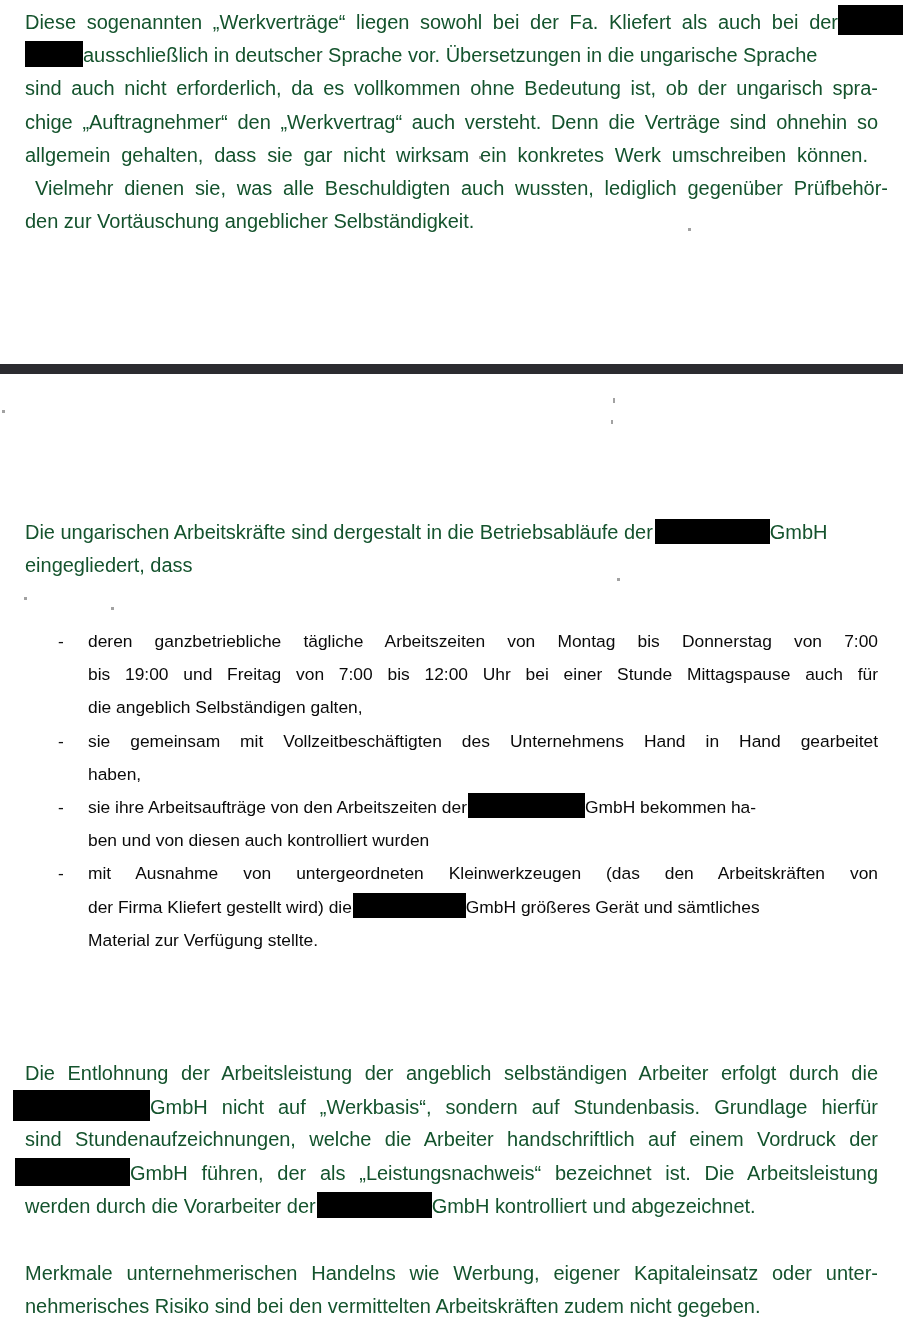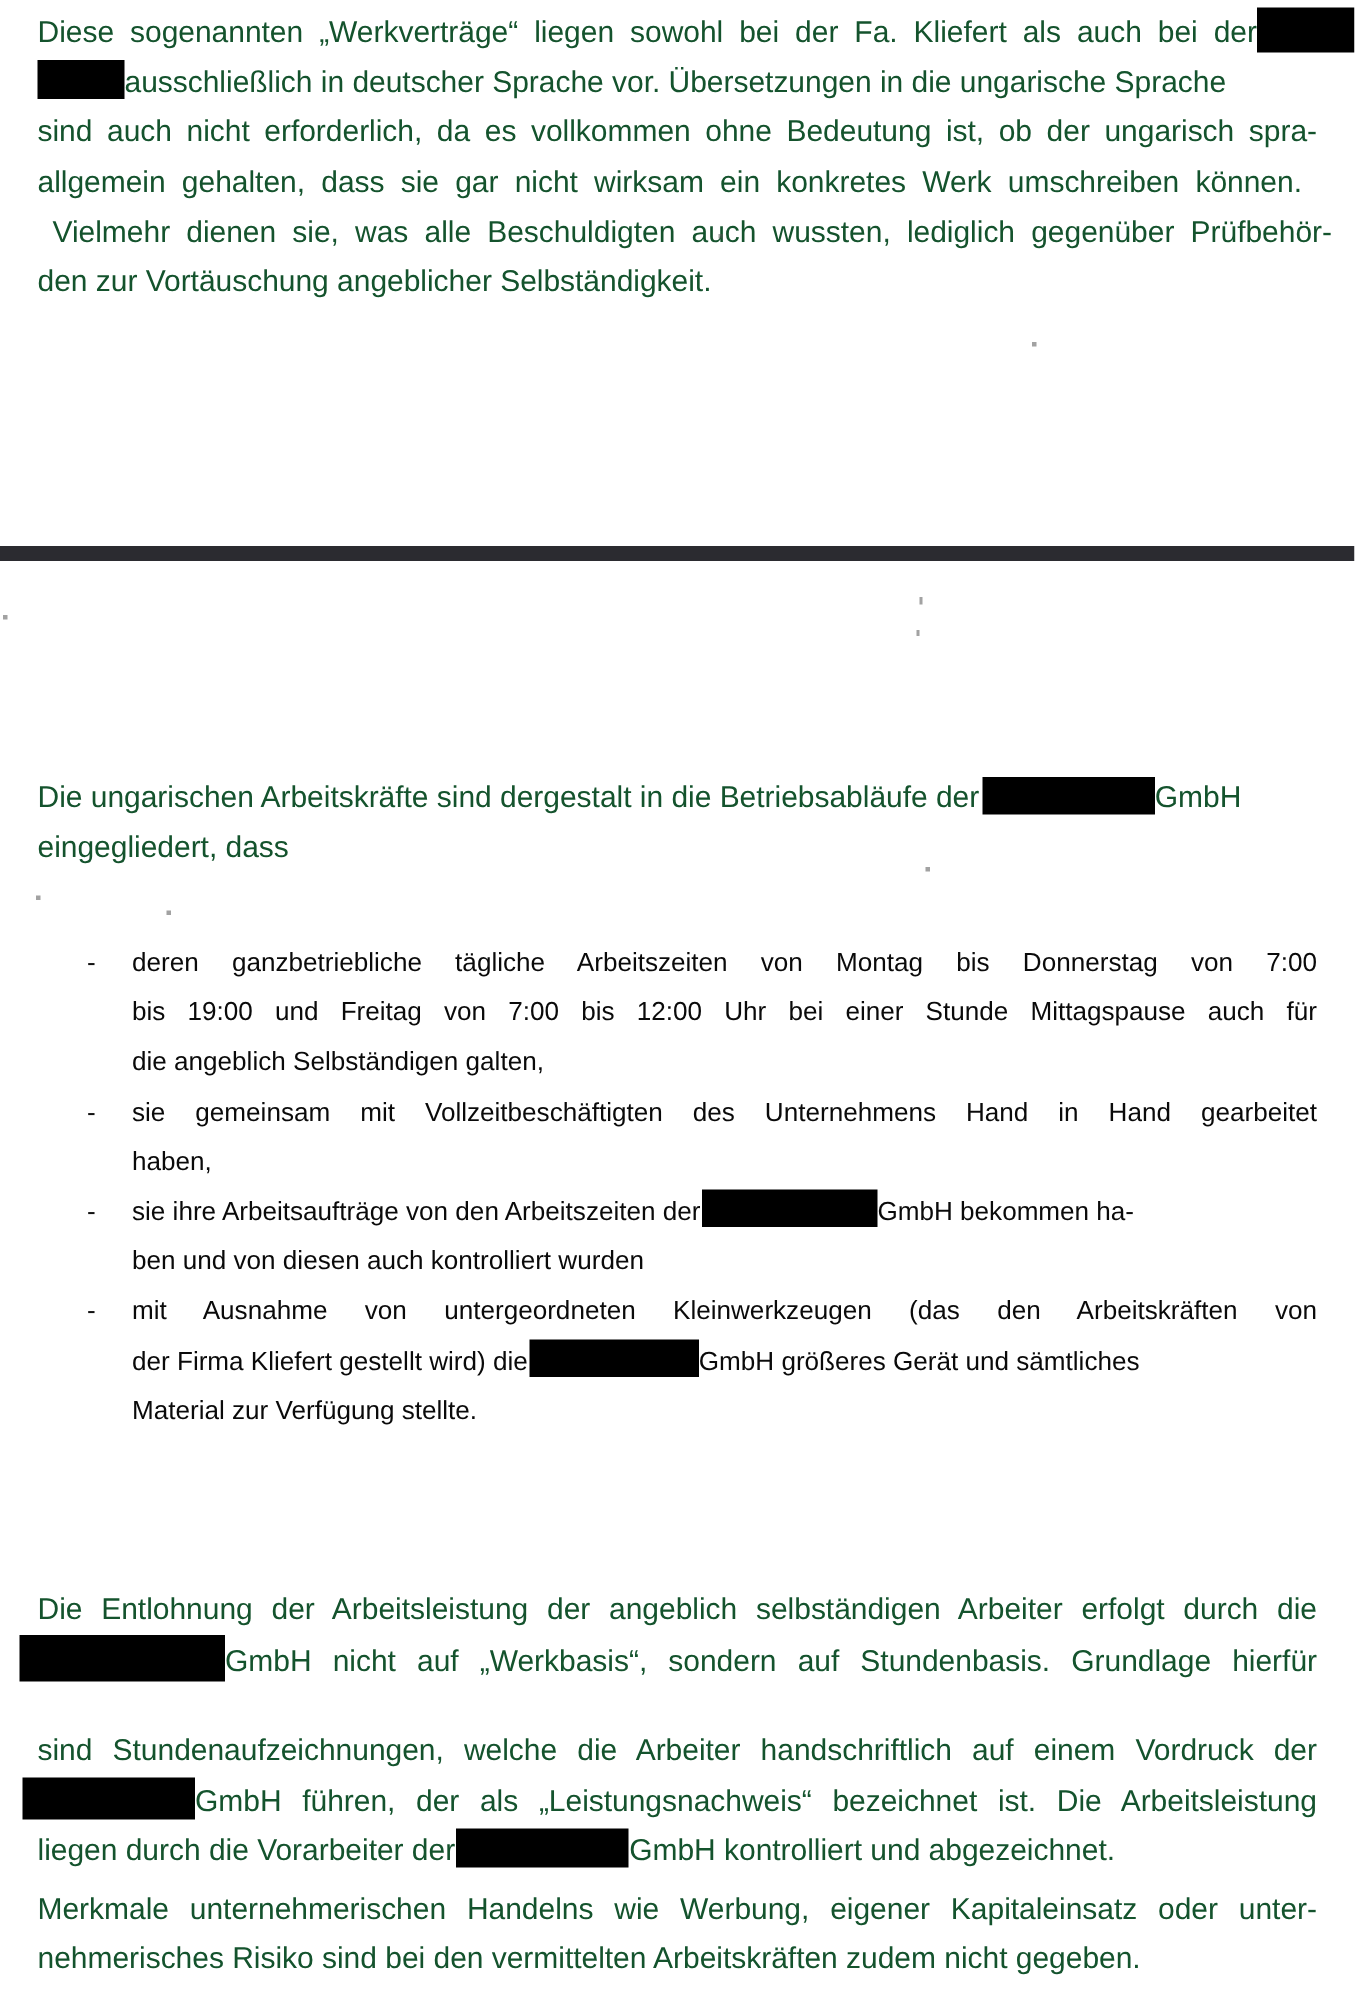--- a/index.html
+++ b/index.html
@@ -108,20 +108,23 @@
   <div class="block" style="left:25px; top:6px; width:853px;">
     <span class="ln just" style="width:813px;">
       <span>Diese sogenannten „Werkverträge“ liegen sowohl bei der Fa. Kliefert als auch bei der</span>
     </span>
     <span class="ln">
       <span class="redaction" style="width:58px; height:26px;"></span><span>ausschließlich in deutscher Sprache vor. Übersetzungen in die ungarische Sprache</span>
     </span>
     <span class="ln just" style="width:853px;">
       <span>sind auch nicht erforderlich, da es vollkommen ohne Bedeutung ist, ob der ungarisch spra-</span>
     </span>
+    <span class="ln just" style="width:853px;">
+      <span>chige „Auftragnehmer“ den „Werkvertrag“ auch versteht. Denn die Verträge sind ohnehin so</span>
+    </span>
     <span class="ln just" style="width:843px;">
       <span>allgemein gehalten, dass sie gar nicht wirksam ein konkretes Werk umschreiben können.</span>
     </span>
     <span class="ln just" style="width:853px;margin-left:10px;">
       <span>Vielmehr dienen sie, was alle Beschuldigten auch wussten, lediglich gegenüber Prüfbehör-</span>
     </span>
     <span class="ln">
       <span>den zur Vortäuschung angeblicher Selbständigkeit.</span>
     </span>
   </div>
@@ -197,28 +200,28 @@
     </div>
   </div>
 
   <div class="block" style="left:25px; top:1057px; width:853px;">
     <span class="ln just" style="width:853px;">
       <span>Die Entlohnung der Arbeitsleistung der angeblich selbständigen Arbeiter erfolgt durch die</span>
     </span>
     <span class="ln just" style="width:853px;">
       <span class="redaction" style="width:137px; height:31px; margin-left:-12px; vertical-align:-7px;"></span><span>GmbH nicht auf „Werkbasis“, sondern auf Stundenbasis. Grundlage hierfür</span>
     </span>
-    <span class="ln just" style="width:853px;margin-top:28px;">
+    <span class="ln just" style="width:853px;">
       <span>sind Stundenaufzeichnungen, welche die Arbeiter handschriftlich auf einem Vordruck der</span>
     </span>
     <span class="ln just" style="width:853px;">
       <span class="redaction" style="width:115px; height:28px; margin-left:-10px; vertical-align:-6px;"></span><span>GmbH führen, der als „Leistungsnachweis“ bezeichnet ist. Die Arbeitsleistung</span>
     </span>
     <span class="ln">
-      <span>liegen durch die Vorarbeiter der</span><span class="redaction" style="width:115px; height:26px; margin-left:1px;"></span><span>GmbH kontrolliert und abgezeichnet.</span>
+      <span>werden durch die Vorarbeiter der</span><span class="redaction" style="width:115px; height:26px; margin-left:1px;"></span><span>GmbH kontrolliert und abgezeichnet.</span>
     </span>
   </div>
 
   <div class="block" style="left:25px; top:1257px; width:853px;">
     <span class="ln just" style="width:853px;">
       <span>Merkmale unternehmerischen Handelns wie Werbung, eigener Kapitaleinsatz oder unter-</span>
     </span>
     <span class="ln">
       <span>nehmerisches Risiko sind bei den vermittelten Arbeitskräften zudem nicht gegeben.</span>
     </span>

